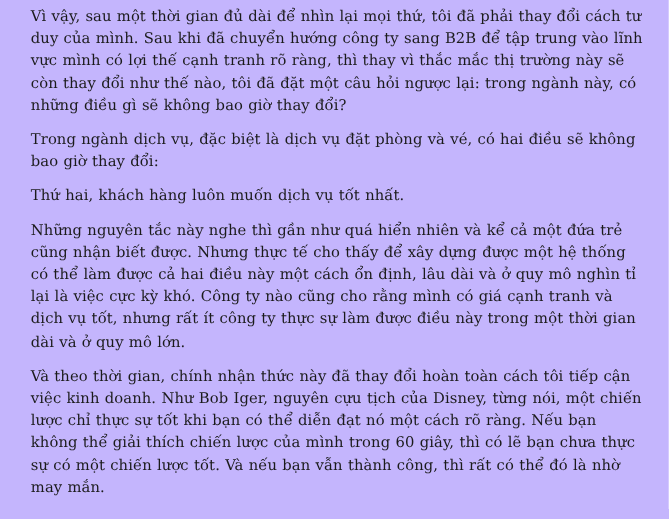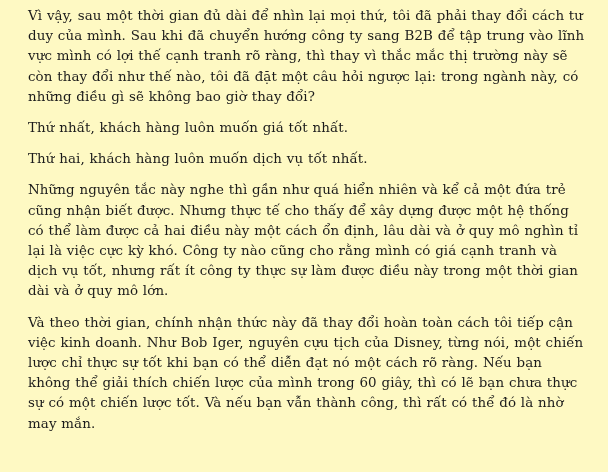--- a/index.html
+++ b/index.html
@@ -11,38 +11,38 @@
     height: 472px;
     background: #ffffff;
     font-family: "DejaVu Serif", serif;
     overflow: hidden;
   }
   #page {
     width: 608px;
     height: 472px;
     box-sizing: border-box;
     padding: 6px 22px 0 28px;
-    background: #fef9c3;
+    background: #c4b5fd;
     position: relative;
   }
   .para {
     color: #1b1b1b;
     font-size: 13.4px;
     line-height: 20.2px;
     text-align: left;
     margin: 0 0 11px 0;
     letter-spacing: 0.1px;
     word-spacing: 0.4px;
   }
   .para:last-child {
     margin-bottom: 0;
   }
 </style>
 </head>
 <body>
 
 <div id="page">
   <p class="para">Vì vậy, sau một thời gian đủ dài để nhìn lại mọi thứ, tôi đã phải thay đổi cách tư duy của mình. Sau khi đã chuyển hướng công ty sang B2B để tập trung vào lĩnh vực mình có lợi thế cạnh tranh rõ ràng, thì thay vì thắc mắc thị trường này sẽ còn thay đổi như thế nào, tôi đã đặt một câu hỏi ngược lại: trong ngành này, có những điều gì sẽ không bao giờ thay đổi?</p>
-  <p class="para">Thứ nhất, khách hàng luôn muốn giá tốt nhất.</p>
+  <p class="para">Trong ngành dịch vụ, đặc biệt là dịch vụ đặt phòng và vé, có hai điều sẽ không bao giờ thay đổi:</p>
   <p class="para">Thứ hai, khách hàng luôn muốn dịch vụ tốt nhất.</p>
   <p class="para">Những nguyên tắc này nghe thì gần như quá hiển nhiên và kể cả một đứa trẻ cũng nhận biết được. Nhưng thực tế cho thấy để xây dựng được một hệ thống có thể làm được cả hai điều này một cách ổn định, lâu dài và ở quy mô nghìn tỉ lại là việc cực kỳ khó. Công ty nào cũng cho rằng mình có giá cạnh tranh và dịch vụ tốt, nhưng rất ít công ty thực sự làm được điều này trong một thời gian dài và ở quy mô lớn.</p>
   <p class="para">Và theo thời gian, chính nhận thức này đã thay đổi hoàn toàn cách tôi tiếp cận việc kinh doanh. Như Bob Iger, nguyên cựu tịch của Disney, từng nói, một chiến lược chỉ thực sự tốt khi bạn có thể diễn đạt nó một cách rõ ràng. Nếu bạn không thể giải thích chiến lược của mình trong 60 giây, thì có lẽ bạn chưa thực sự có một chiến lược tốt. Và nếu bạn vẫn thành công, thì rất có thể đó là nhờ may mắn.</p>
 </div>
 
 </body></html>

